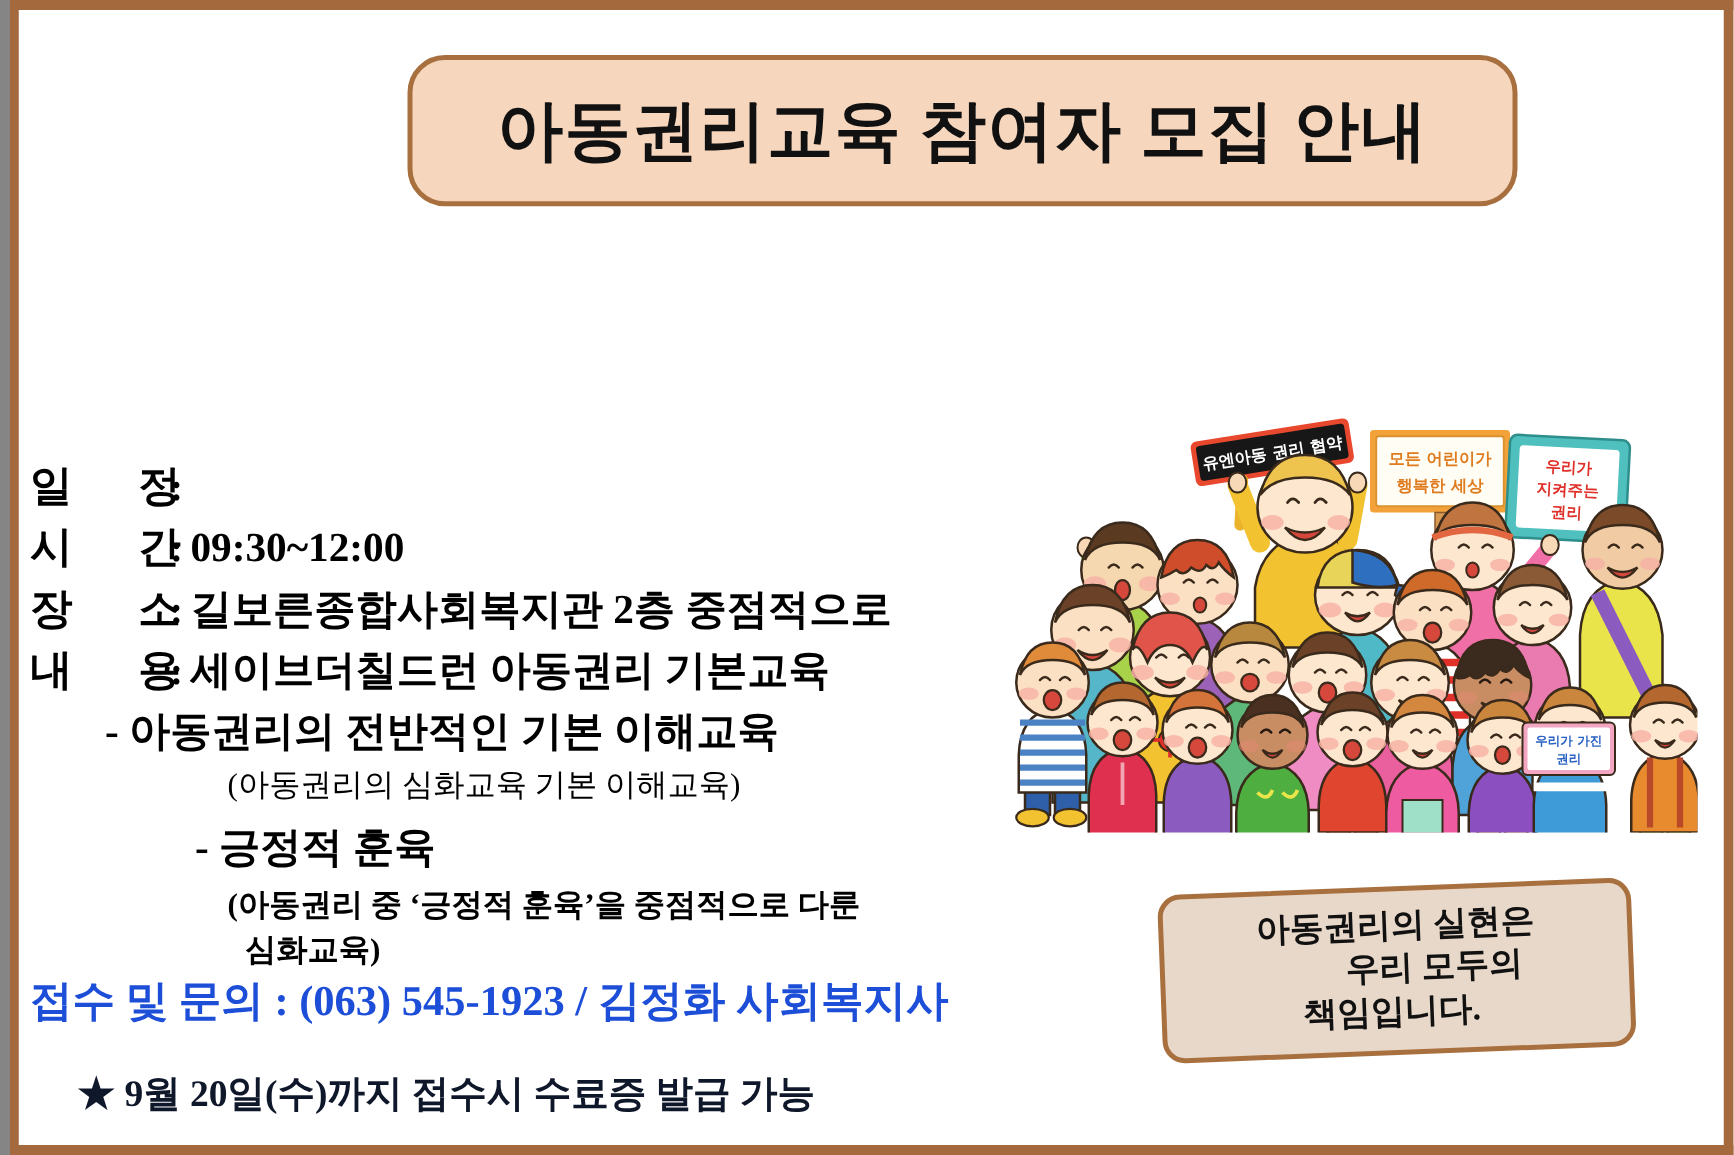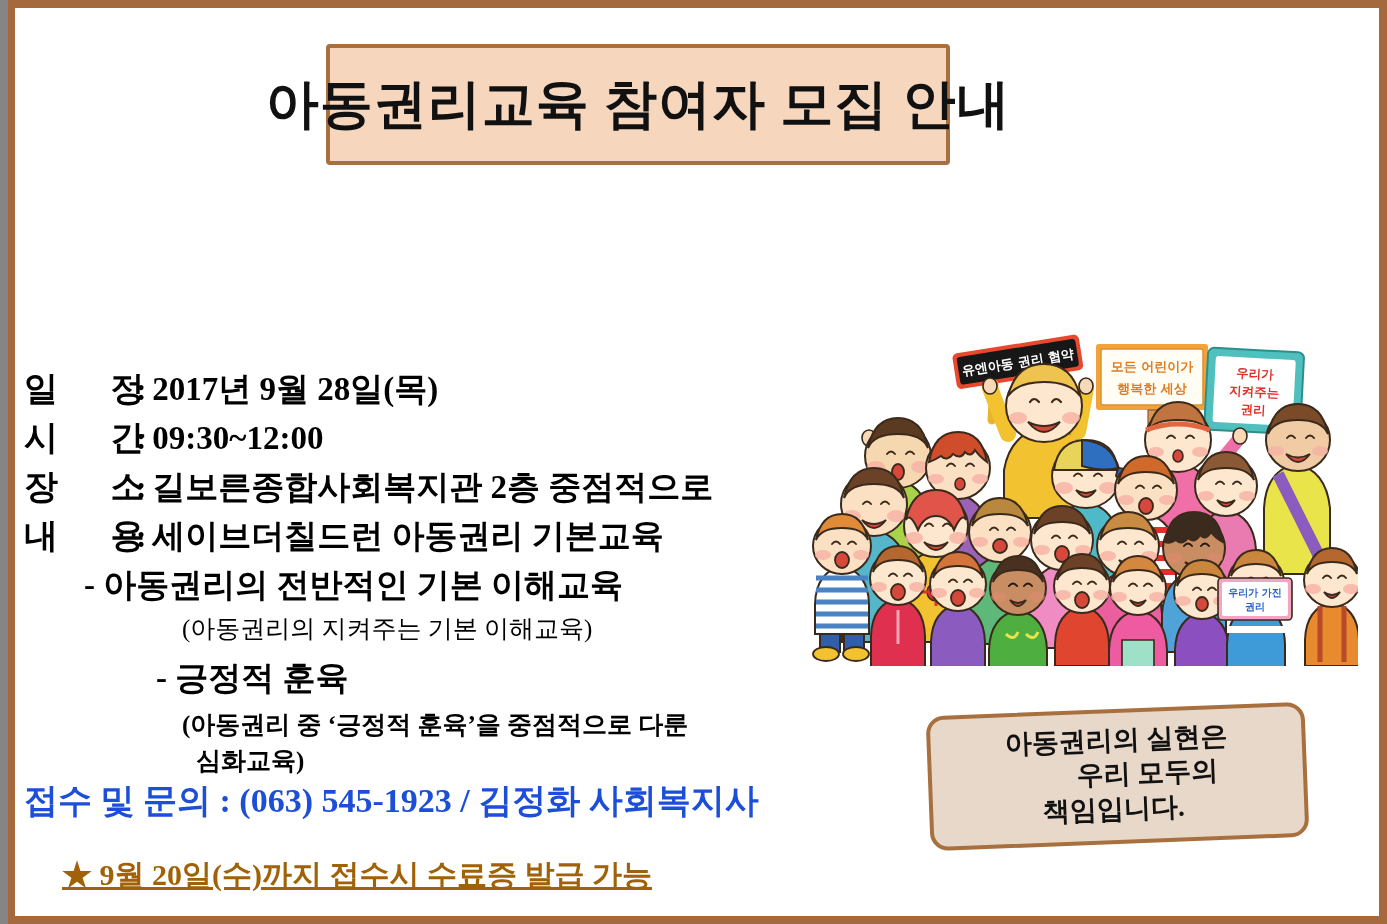--- a/index.html
+++ b/index.html
@@ -32,25 +32,25 @@
   .frame-top    { left: 0;  top: 0;    width: 1387px; height: 8px; }
   .frame-bottom { left: 0;  bottom: 0; width: 1387px; height: 8px; }
   .frame-left   { left: 8px;  top: 0;  width: 7px;  height: 924px; }
   .frame-right  { right: 0; top: 0;    width: 8px;  height: 924px; }
 
   
   .title-box {
     position: absolute;
     left: 326px;
     top: 44px;
-    width: 624px;
+    width: 888px;
     height: 121px;
     background: #f6d6bd;
     border: 4px solid #a9703f;
-    border-radius: 4px;
+    border-radius: 30px;
     box-sizing: border-box;
     display: flex;
     align-items: center;
     justify-content: center;
     z-index: 3;
   }
   .title-text {
     font-size: 53px;
     font-weight: bold;
     color: #111111;
@@ -146,22 +146,21 @@
     text-align: center;
   }
   .footnote {
     position: absolute;
     left: 62px;
     top: 855px;
     z-index: 3;
     font-size: 30px;
     font-weight: bold;
     white-space: nowrap;
-    color: #a16207;
-    text-decoration: underline;
+    color: #0f172a;
   }
 
   
   .slogan-box {
     position: absolute;
     left: 928px;
     top: 709px;
     width: 379px;
     height: 135px;
     background: #e8d8c9;
@@ -215,21 +214,20 @@
   <div class="title-box">
     <div class="title-text">아동권리교육 참여자 모집 안내</div>
   </div>
 
 
   <div class="details">
 
     <div class="drow">
       <span class="dlabel">일 정</span>
       <span class="dcolon">:</span>
-      <span class="dvalue">2017년 9월 28일(목)</span>
     </div>
 
     <div class="drow">
       <span class="dlabel">시 간</span>
       <span class="dcolon">:</span>
       <span class="dvalue">09:30~12:00</span>
     </div>
 
     <div class="drow">
       <span class="dlabel">장 소</span>
@@ -237,21 +235,21 @@
       <span class="dvalue">길보른종합사회복지관 2층 중점적으로</span>
     </div>
 
     <div class="drow">
       <span class="dlabel">내 용</span>
       <span class="dcolon">:</span>
       <span class="dvalue">세이브더칠드런 아동권리 기본교육</span>
     </div>
 
     <div class="sub-item">- 아동권리의 전반적인 기본 이해교육</div>
-    <div class="sub-note">(아동권리의 지켜주는 기본 이해교육)</div>
+    <div class="sub-note">(아동권리의 심화교육 기본 이해교육)</div>
 
     <div class="sub-item2">- 긍정적 훈육</div>
     <div class="sub-note2">
       <span>(아동권리 중 ‘긍정적 훈육’을 중점적으로 다룬</span>
       <span class="l2">심화교육)</span>
     </div>
   </div>
 
   <div class="contact">접수 및 문의 : (063) 545-1923 / 김정화 사회복지사</div>
   <div class="footnote">★ 9월 20일(수)까지 접수시 수료증 발급 가능</div>

